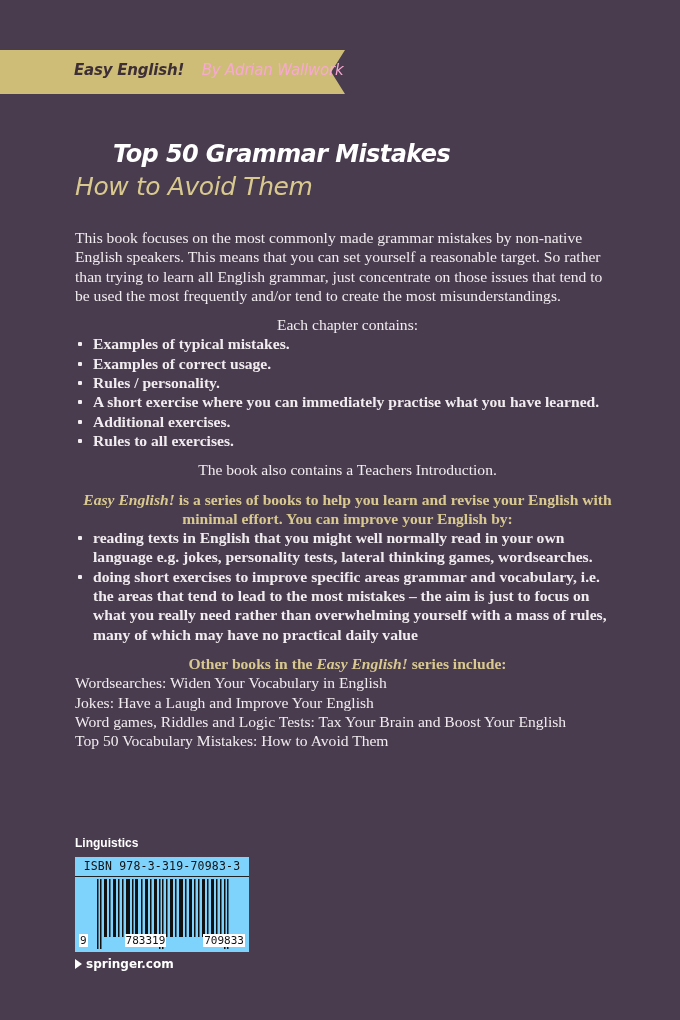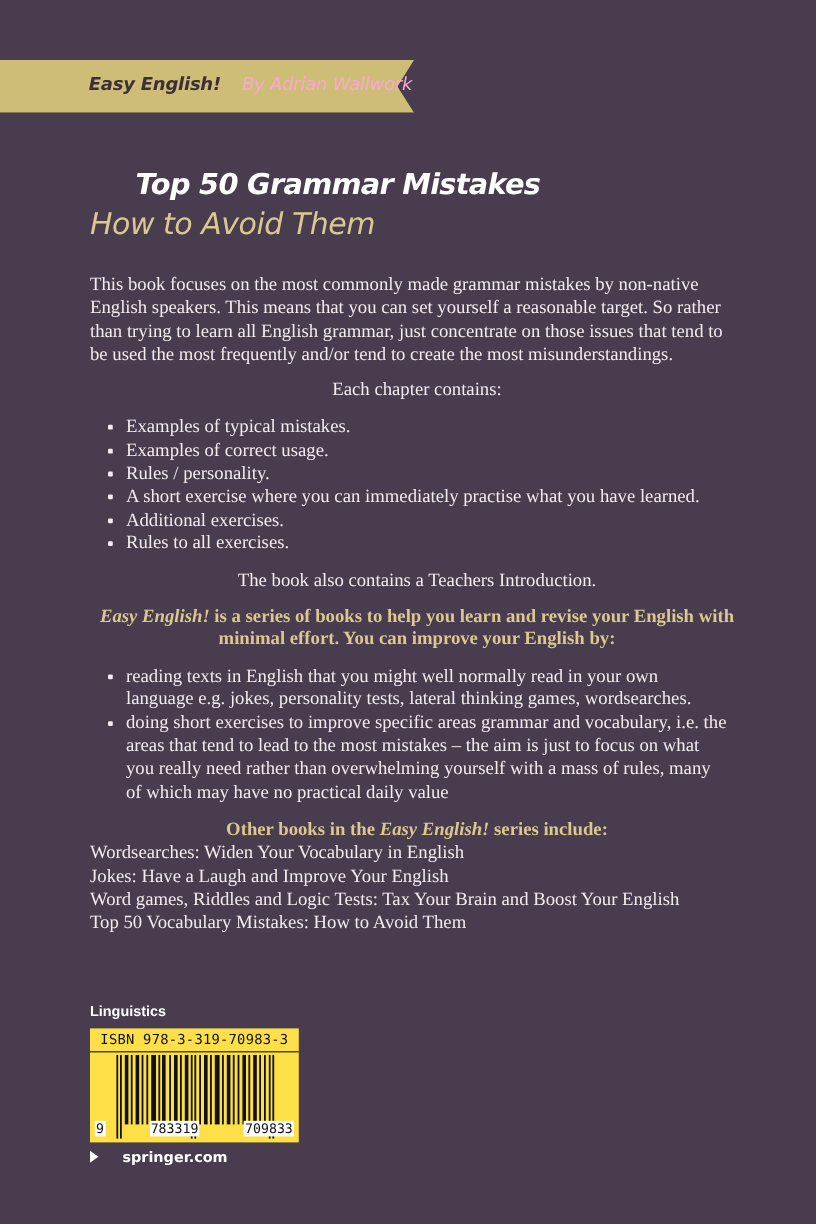--- a/index.html
+++ b/index.html
@@ -31,53 +31,53 @@
     position: absolute; left: 75px; top: 172px;
     font-family: "DejaVu Sans", sans-serif; font-style: italic;
     font-size: 25px; color: #d9c98f; letter-spacing: -0.4px; white-space: nowrap;
   }
   .body-text {
     position: absolute; left: 75px; top: 228px; width: 545px;
     font-size: 15.6px; line-height: 19.3px;
   }
   p { margin: 0; }
   .gap { margin-top: 10px; text-align: center; }
-  ul { list-style: none; margin: 12px; padding: 0; }
+  ul { list-style: none; margin: 0; padding: 0; font-weight: bold; }
   li { position: relative; padding-left: 18px; }
   li::before {
     content: ""; position: absolute; left: 3px; top: 8px;
     width: 4px; height: 4px; background: #f1ecef; border-radius: 1px;
   }
   .gold { color: #d9c98f; font-weight: bold; }
   .gold em { font-weight: bold; }
   .category {
     position: absolute; left: 75px; top: 836px;
     font-family: Liberation Sans, sans-serif; font-weight: bold; font-size: 12px; color: #fff;
   }
   .isbn-box {
     position: absolute; left: 75px; top: 857px; width: 174px; height: 95px;
-    background: #fde047;
+    background: #7dd3fc;
   }
   .isbn-text {
     position: absolute; left: 0; top: 2px; width: 174px; text-align: center;
     font-family: "DejaVu Sans Mono", monospace; font-size: 11.5px; color: #111;
     letter-spacing: 0.2px;
   }
   .isbn-rule { position: absolute; left: 0; top: 19px; width: 174px; height: 1px; background: #222; }
   .barcode { position: absolute; left: 10px; top: 22px; width: 160px; height: 70px; }
   .barcode-digits {
     position: absolute; left: 4px; top: 77px; width: 170px;
     font-family: "DejaVu Sans Mono", monospace; font-size: 11px; color: #111;
     display: flex; justify-content: space-between; padding-right: 4px; box-sizing: border-box;
   }
   .barcode-digits span { background: #fff; padding: 0 1px; }
   .springer {
     position: absolute; left: 75px; top: 957px;
     font-family: "DejaVu Sans", sans-serif; font-weight: bold; font-size: 12px; color: #fff;
-    display: flex; align-items: center; gap: 20px;
+    display: flex; align-items: center; gap: 4px;
   }
   .play-icon {
     width: 0; height: 0; border-top: 5px solid transparent; border-bottom: 5px solid transparent;
     border-left: 7px solid #fff;
   }
 </style>
 </head>
 <body>
 
 <div class="banner"></div>

